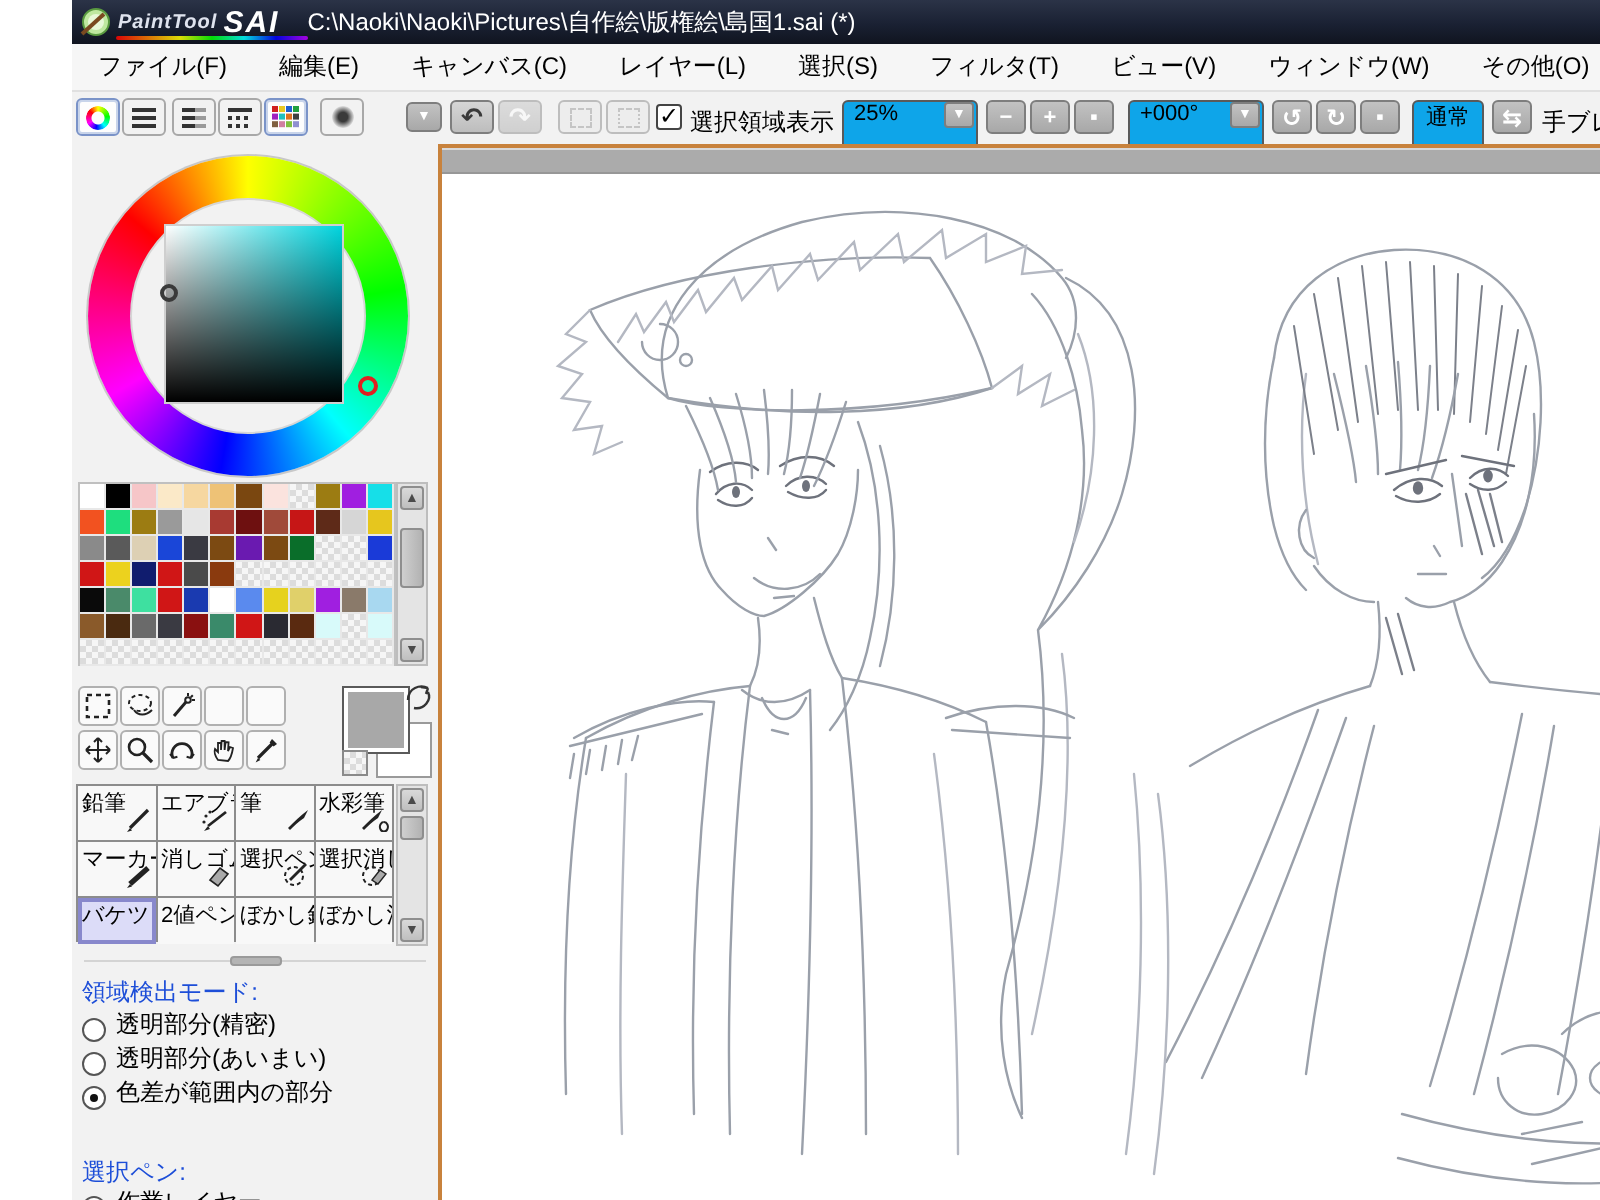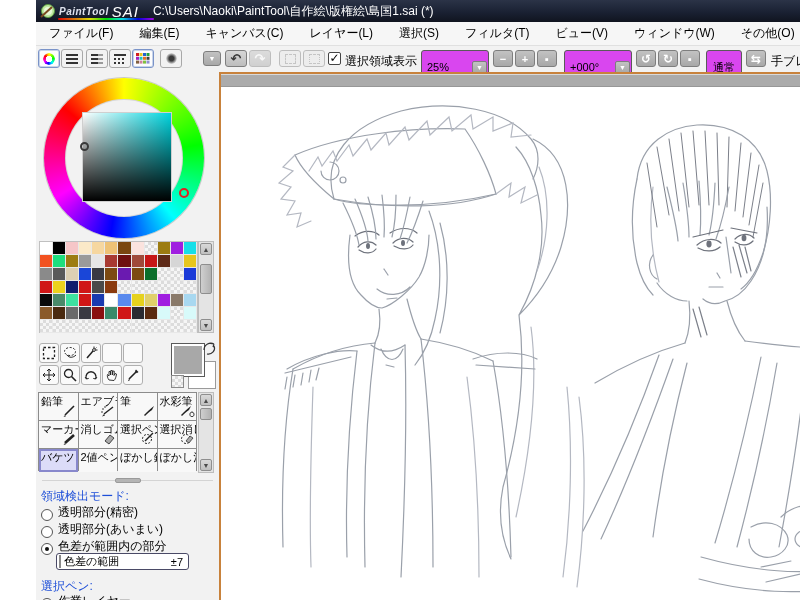--- a/index.html
+++ b/index.html
@@ -5,42 +5,42 @@
   html,body{margin:0;padding:0;}
   *{box-sizing:border-box;}
   body{font-family:"Liberation Sans","DejaVu Sans",sans-serif;}
   .app{position:relative;width:800px;height:600px;background:#f2f2f2;overflow:hidden;margin-left:36px;}
   .abs{position:absolute;}
 
   
   .titlebar{left:0;top:0;width:800px;height:22px;background:linear-gradient(180deg,#2b3347 0%,#1a2133 55%,#10141f 100%);display:flex;align-items:center;color:#fff;}
   .logo{display:flex;align-items:center;gap:3px;padding:0 6px 0 3px;height:22px;position:relative;}
   .logo-paint{font-size:10px;font-style:italic;font-weight:bold;color:#dfe3ee;letter-spacing:.5px;}
-  .logo-sai{font-size:15px;font-style:italic;font-weight:normal;color:#ffffff;letter-spacing:1px;}
+  .logo-sai{font-size:15px;font-style:italic;font-weight:bold;color:#ffffff;letter-spacing:1px;}
   .logo-rainbow{position:absolute;left:22px;bottom:2px;width:96px;height:2px;background:linear-gradient(90deg,#f00,#ff8000,#ff0,#0f0,#0ff,#00f,#c000ff);opacity:.85;border-radius:1px;}
   .win-title{font-size:12px;color:#fff;margin-left:8px;white-space:nowrap;}
 
   
   .menubar{left:0;top:22px;width:800px;height:24px;background:#f6f6f6;border-bottom:1px solid #e0e0e0;display:flex;align-items:center;}
   .menu-item{font-size:12px;color:#000;padding:0 13px;cursor:default;}
 
   
   .toolbar{left:0;top:46px;width:800px;height:26px;background:#f2f2f2;}
   .tgl{position:absolute;top:3px;width:22px;height:19px;background:#f2f2f2;border:1px solid #a8a8a8;border-radius:3px;display:flex;align-items:center;justify-content:center;}
   .tgl.active{border-color:#7a93c8;background:#fdfdfd;box-shadow:0 0 0 1px #c8d4ea inset;}
   .mini-ring{width:12px;height:12px;border-radius:50%;background:conic-gradient(#ff0,#0f0 80deg,#0ff 140deg,#00f 190deg,#f0f 240deg,#f00 310deg,#ff0);-webkit-mask:radial-gradient(circle,transparent 3px,#000 3.5px);mask:radial-gradient(circle,transparent 3px,#000 3.5px);}
   .mini-bars{width:12px;height:10px;display:flex;flex-direction:column;justify-content:space-between;}
   .mini-bars i{display:block;height:2px;background:#333;}
   .mini-bars.two i{background:linear-gradient(90deg,#333 55%,#9a9a9a 55%);}
   .mini-bars.dot i{background:repeating-linear-gradient(90deg,#333 0 2px,transparent 2px 4px);}
   .mini-bars.dot i:first-child{background:#333;}
   .gbtn{position:absolute;top:4px;height:17px;background:linear-gradient(180deg,#c2c2c2,#a8a8a8);border:1px solid #7e7e7e;border-radius:3px;color:#fff;font-weight:bold;display:flex;align-items:center;justify-content:center;font-size:11px;}
   .gbtn.dis{opacity:.45;}
   .gbtn.undo-on{color:#3a3a3a;background:linear-gradient(180deg,#d6d6d6,#bdbdbd);}
-  .field{position:absolute;top:4px;height:34px;background:#d946ef;border:1px solid #5a5a5a;border-radius:3px;font-size:11px;color:#000;display:flex;align-items:center;}
+  .field{position:absolute;top:4px;height:34px;background:#0ea5e9;border:1px solid #5a5a5a;border-radius:3px;font-size:11px;color:#000;display:flex;}
   .field .val{flex:1;padding-left:5px;}
   .field .dd{width:15px;height:13px;margin-right:1px;background:linear-gradient(180deg,#c2c2c2,#a8a8a8);border:1px solid #7e7e7e;border-radius:2px;color:#fff;font-size:7px;display:flex;align-items:center;justify-content:center;}
   .chk{position:absolute;top:6px;width:13px;height:13px;background:#fff;border:1px solid #444;border-radius:2px;font-size:12px;font-weight:bold;color:#000;line-height:10px;text-align:center;}
   .tlabel{position:absolute;top:7px;font-size:12px;color:#000;white-space:nowrap;}
   .dashed-ico{width:11px;height:10px;border:1px dashed #909090;}
 
   
   .leftpanel{left:0;top:72px;width:183px;height:528px;background:#f2f2f2;overflow:hidden;}
   .wheel{left:8px;top:6px;width:160px;height:160px;border-radius:50%;background:conic-gradient(#ff0,#0f0 80deg,#0ff 140deg,#00f 190deg,#f0f 240deg,#f00 310deg,#ff0 360deg);box-shadow:0 0 0 1px #c8c8c8;}
   .wheel-inner{left:30px;top:28px;width:116px;height:116px;border-radius:50%;background:#f2f2f2;box-shadow:0 0 0 1px #d6d6d6;}
@@ -92,21 +92,21 @@
     <div class="logo">
       <svg width="17" height="16" viewBox="0 0 17 16">
         <circle cx="9" cy="8" r="6.5" fill="#bfe8a0" stroke="#5a9a40"></circle>
         <circle cx="9" cy="8" r="4" fill="#e8f8d8" stroke="none"></circle>
         <line x1="2" y1="14" x2="13" y2="4" stroke="#7a4a20" stroke-width="2"></line>
       </svg>
       <span class="logo-paint">PaintTool</span>
       <span class="logo-sai">SAI</span>
       <span class="logo-rainbow"></span>
     </div>
-    <span class="win-title">C:\Users\Naoki\PaintTool\自作絵\版権絵\島国1.sai (*)</span>
+    <span class="win-title">C:\Naoki\Naoki\Pictures\自作絵\版権絵\島国1.sai (*)</span>
   </div>
 
   <div class="abs menubar" id="menubar">
       <span class="menu-item">ファイル(F)</span>
       <span class="menu-item">編集(E)</span>
       <span class="menu-item">キャンバス(C)</span>
       <span class="menu-item">レイヤー(L)</span>
       <span class="menu-item">選択(S)</span>
       <span class="menu-item">フィルタ(T)</span>
       <span class="menu-item">ビュー(V)</span>
@@ -438,25 +438,20 @@
         </div>
         <div class="radio-row" style="top: 449px;">
           <span class="radio"></span>
           <span>透明部分(あいまい)</span>
         </div>
         <div class="radio-row" style="top: 466px;">
           <span class="radio on"></span>
           <span>色差が範囲内の部分</span>
         </div>
       </div>
-    <div class="range-box">
-      <span class="tick"></span>
-      <span class="rl">色差の範囲</span>
-      <span class="rv">±7</span>
-    </div>
     <span class="det-label" style="top:506px">選択ペン:</span>
     <div id="det-source">
         <div class="radio-row" style="top: 521px;">
           <span class="radio on"></span>
           <span>作業レイヤー</span>
         </div>
       </div>
   </div>
 
   <div class="abs canvas-frame">

